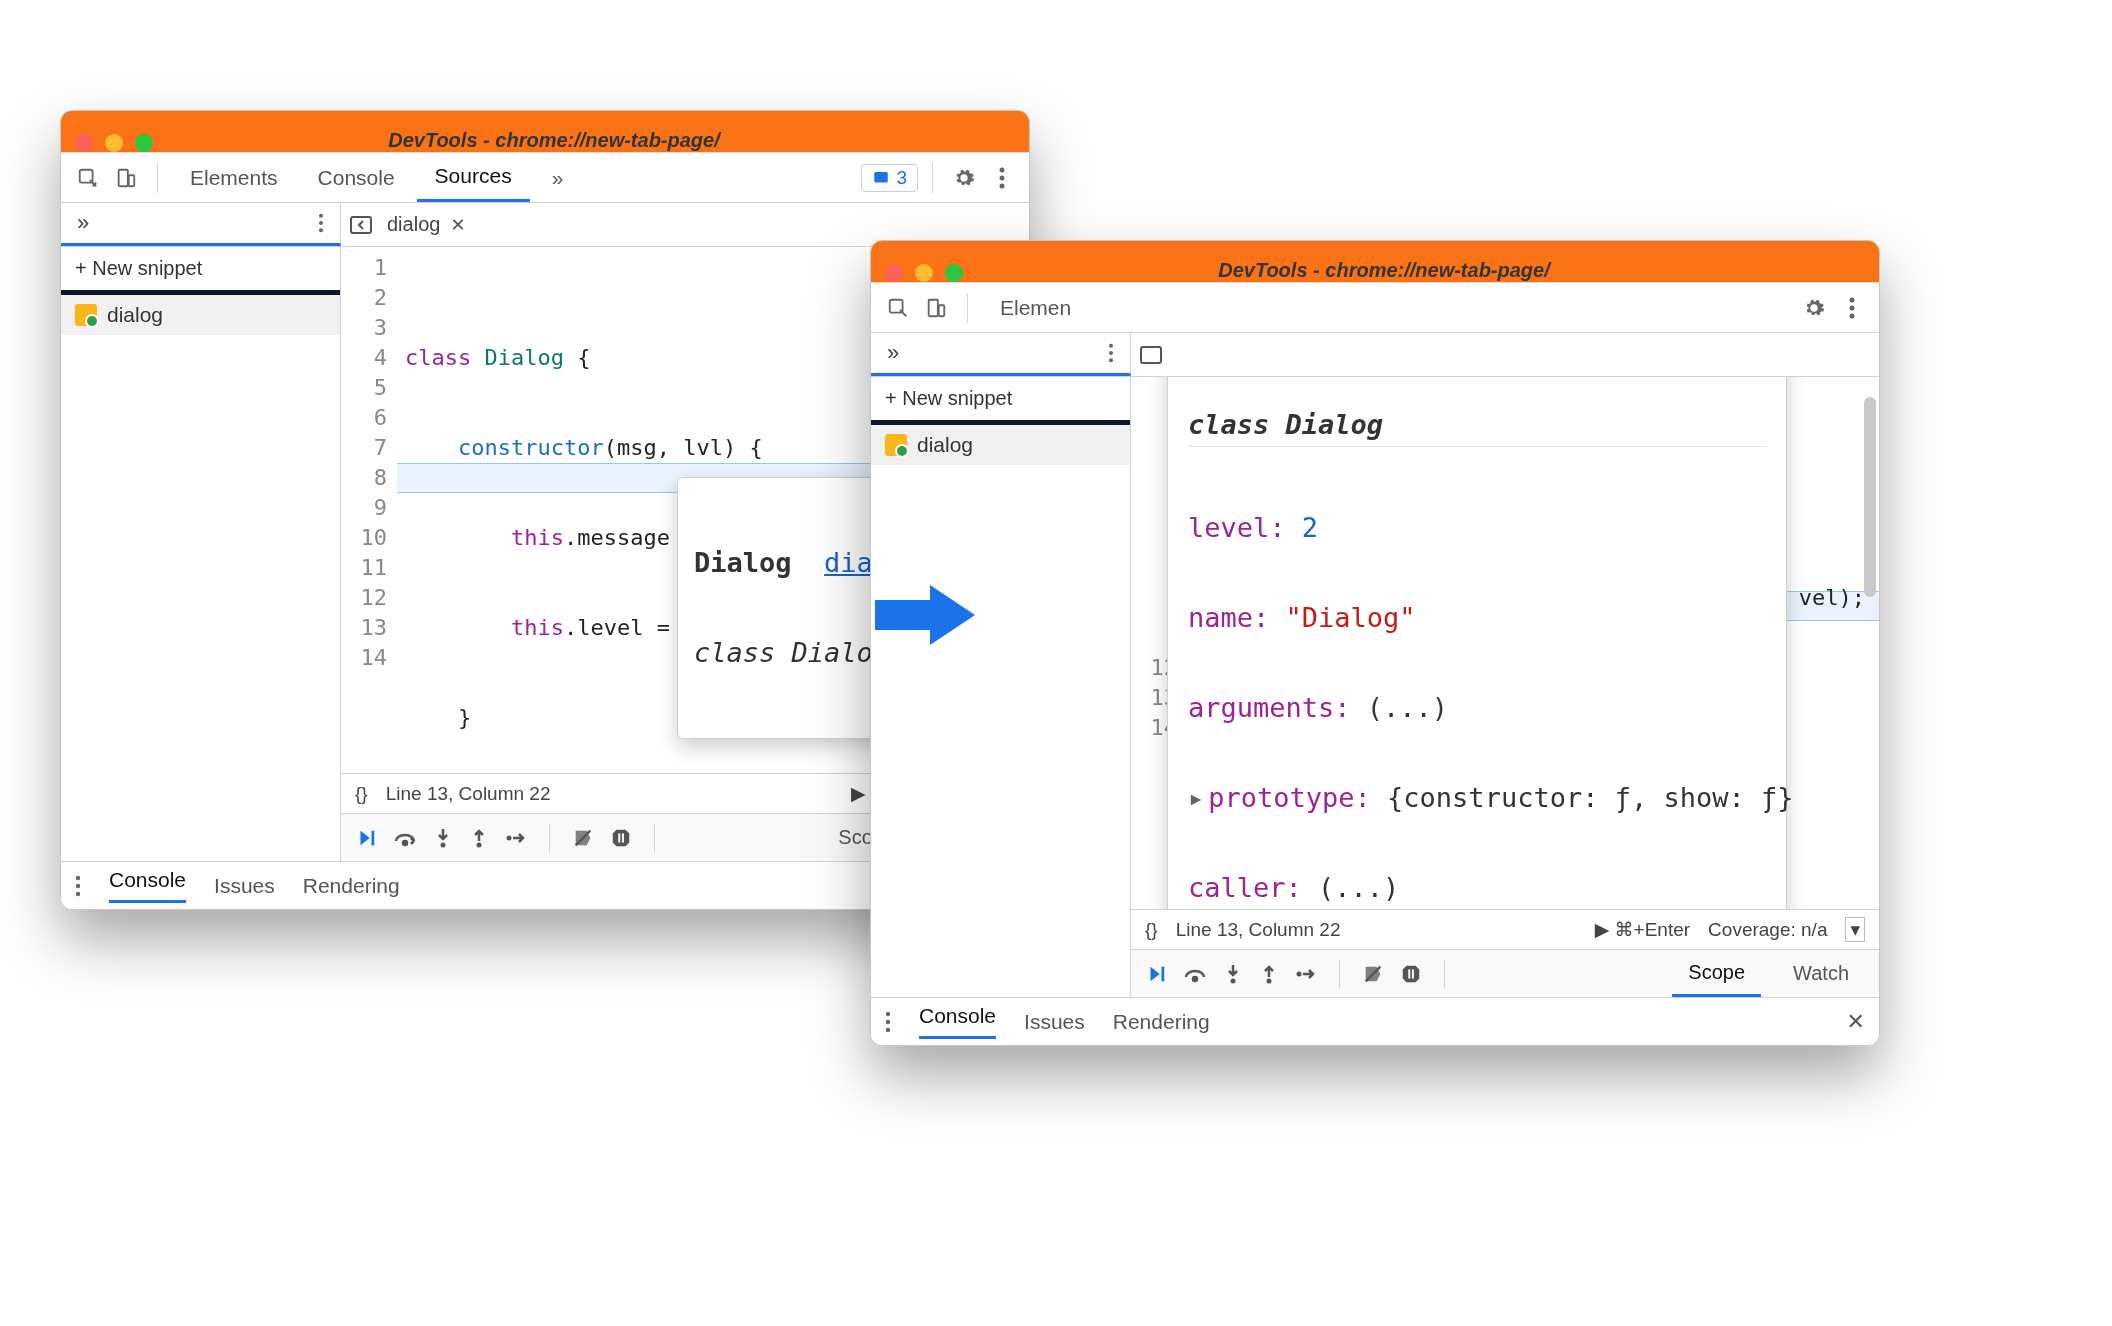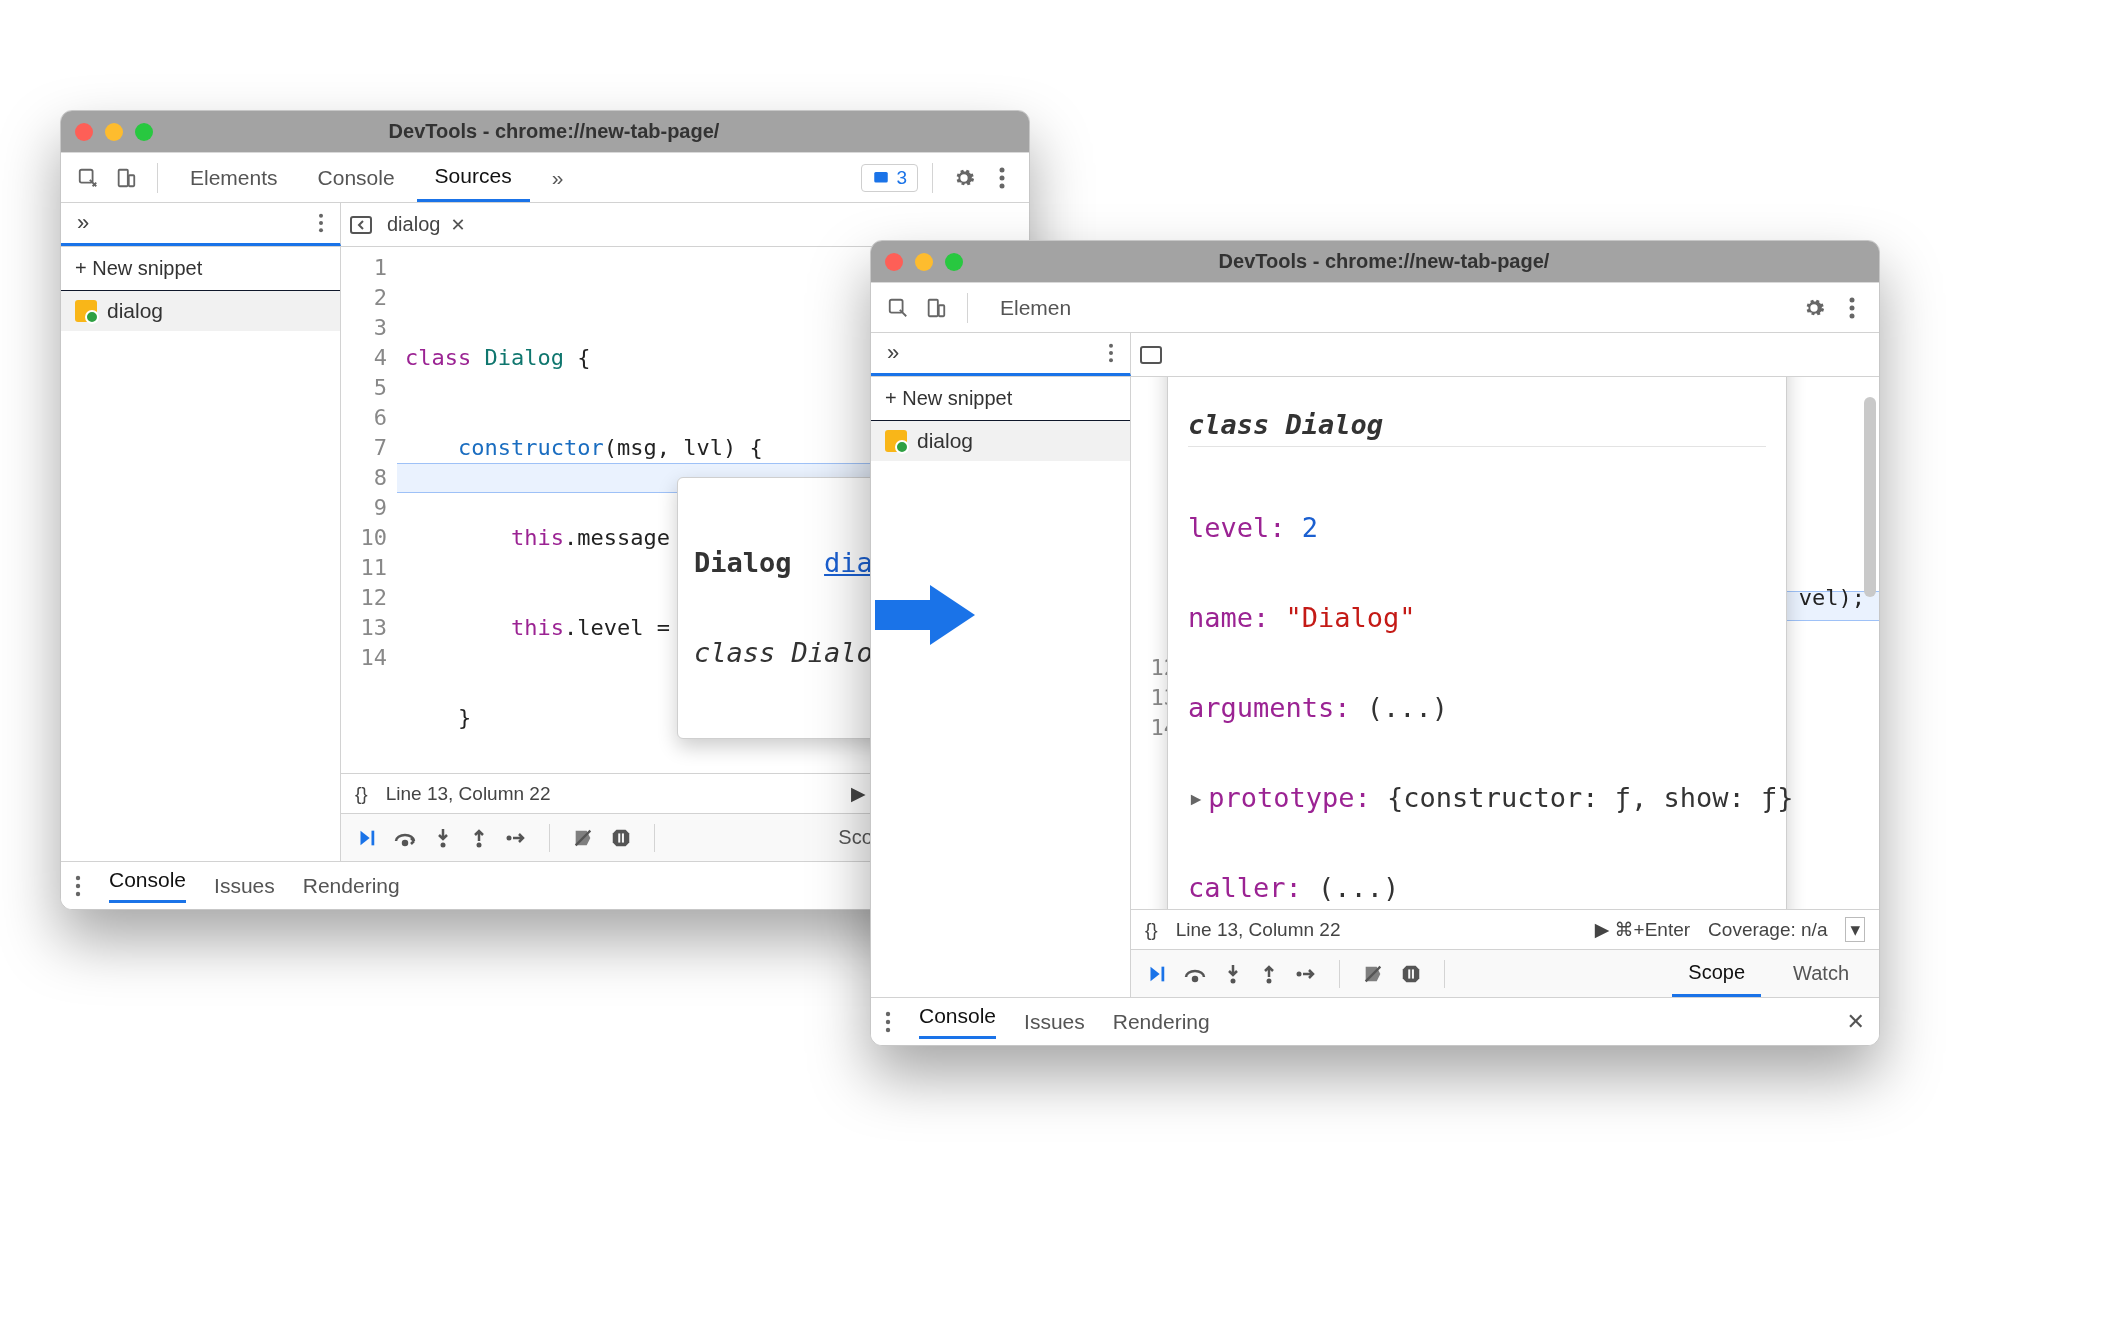--- a/index.html
+++ b/index.html
@@ -16,27 +16,28 @@
     background: #fff;
     border: 1px solid #c7c7c7;
     border-radius: 12px;
     box-shadow: 0 30px 60px rgba(0,0,0,0.35);
     overflow: hidden;
     display: flex;
     flex-direction: column;
   }
   .titlebar {
     height: 42px;
-    background: #a3a3a3;
+    background: #f97316;
     display: flex;
-    align-items: center;
+    align-items: flex-end;
     padding: 0 14px;
     border-bottom: 1px solid #d9d9d9;
     font-size: 20px;
     color: #333;
+    font-style: italic;
   }
   .traffic { display: flex; gap: 12px; }
   .tl { width: 18px; height: 18px; border-radius: 50%; }
   .tl.red { background: #fe5f57; }
   .tl.yellow { background: #febc2e; }
   .tl.green { background: #28c840; }
   .titlebar-title { flex: 1; text-align: center; font-weight: 600; }
 
   .toolbar {
     height: 50px;
@@ -64,21 +65,21 @@
     font-size: 20px; color: #444; background: #fff;
   }
   .tabstrip .more-col { width: 280px; border-right: 1px solid #d2d2d2; height: 100%; display: flex; align-items: center; padding: 0 16px; justify-content: space-between; }
   .tabstrip .more-col.active { border-bottom: 3px solid #1a73e8; }
   .tabstrip .file-tab { display: flex; align-items: center; gap: 10px; padding: 0 14px; height: 100%; }
   .tabstrip .file-tab.active { background: #fff; }
   .tabstrip .close-x { font-size: 18px; color: #555; }
 
   .body { flex: 1; display: flex; min-height: 0; }
   .sidebar { width: 280px; border-right: 1px solid #d2d2d2; background: #fff; }
-  .sidebar .new-snip { padding: 10px 14px; border-bottom: 1px solid #0f172a; font-size: 20px; color: #333; display: flex; align-items: center; gap: 6px; text-align: center; }
+  .sidebar .new-snip { padding: 10px 14px; border-bottom: 5px solid #0f172a; font-size: 20px; color: #333; display: flex; align-items: center; gap: 6px; text-align: center; }
   .sidebar .snip-item { padding: 8px 14px; font-size: 21px; color: #333; display: flex; align-items: center; gap: 10px; background: #f1f1f1; }
   .snip-icon { width: 22px; height: 22px; background: #f9b618; border-radius: 3px; position: relative; }
   .snip-icon::after { content: ""; position: absolute; right: -2px; bottom: -2px; width: 10px; height: 10px; background: #2ea043; border-radius: 50%; border: 2px solid #fff; }
 
   .editor { flex: 1; display: flex; flex-direction: column; min-width: 0; position: relative; }
   .code-area { flex: 1; display: flex; font-family: "Menlo", "Consolas", monospace; font-size: 22px; line-height: 30px; overflow: hidden; position: relative; }
   .gutter { width: 56px; text-align: right; padding: 6px 10px 6px 0; color: #888; background: #fff; user-select: none; }
   .gutter div { height: 30px; }
   .code { flex: 1; padding: 6px 0 6px 8px; white-space: pre; color: #222; position: relative; }
   .code-line { height: 30px; }

